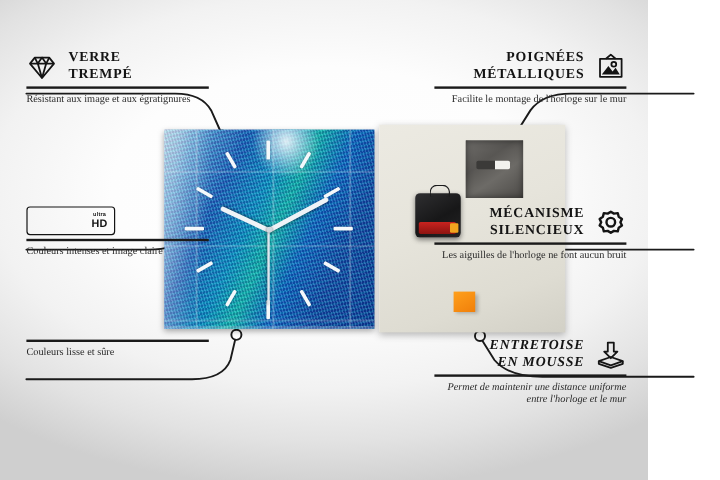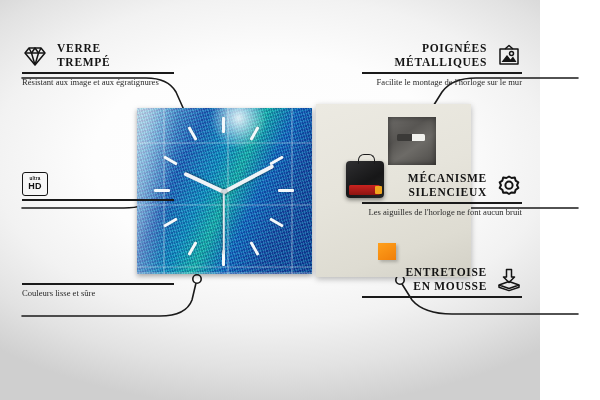--- a/index.html
+++ b/index.html
@@ -101,36 +101,37 @@
   .left .f-head{flex-direction:row;}
   .right .f-head{flex-direction:row;justify-content:flex-end;}
   .right .f-title{text-align:right;}
   .right .f-sub{text-align:right;}
   .icon{width:26px;height:24px;flex:0 0 auto;display:block;}
   .icon svg{display:block;}
   .hd-box{
     width:24px;height:22px;border:1.6px solid #141414;border-radius:3px;
     display:flex;flex-direction:column;align-items:center;justify-content:center;
     line-height:1;
+    padding-left:48px;
   }
   .hd-small{font-size:4.6px;font-weight:700;letter-spacing:.2px;color:#141414;font-family:"Liberation Sans",sans-serif;}
   .hd-big{font-size:9px;font-weight:700;letter-spacing:.3px;color:#141414;font-family:"Liberation Sans",sans-serif;margin-top:.5px;}
 
   
   #feat-verre{left:22px;top:42px;width:152px;}
   #feat-verre .f-rule{width:152px;}
   #feat-impression{left:22px;top:172px;width:152px;}
   #feat-impression .f-rule{width:152px;}
   #feat-bords{left:22px;top:280px;width:152px;}
   #feat-bords .f-rule{width:152px;}
   #feat-poignees{right:18px;top:42px;width:160px;}
   #feat-poignees .f-rule{width:160px;margin-left:auto;}
   #feat-mecanisme{right:18px;top:172px;width:160px;}
   #feat-mecanisme .f-rule{width:160px;margin-left:auto;}
-  #feat-entretoise{right:18px;top:266px;width:160px;}
+  #feat-entretoise{right:18px;top:282px;width:160px;font-style:italic;}
   #feat-entretoise .f-rule{width:160px;margin-left:auto;}
 </style>
 </head>
 <body>
 
 <div id="stage">
 
   <svg id="wires" viewBox="0 0 600 400">
     <path d="M22,78 L146,78 Q168,78 176,92 L184,110"></path>
     <circle cx="185" cy="113" r="4.2"></circle>
@@ -211,20 +212,22 @@
   <div class="feature left" id="feat-impression">
     <div class="f-head">
       <span class="icon">
         <span class="hd-box">
           <span class="hd-small">ultra</span>
           <span class="hd-big">HD</span>
         </span>
       </span>
     </div>
     <div class="f-rule"></div>
+    <div class="f-sub">Couleurs intenses
+et image claire</div>
   </div>
 
   <div class="feature left" id="feat-bords">
     <div class="f-rule"></div>
     <div class="f-sub">Couleurs lisse et sûre</div>
   </div>
 
   <div class="feature right" id="feat-poignees">
     <div class="f-head">
       <div class="f-title">POIGNÉES
@@ -271,15 +274,17 @@
         <svg viewBox="0 0 26 24" width="26" height="24">
           <g fill="none" stroke="#141414" stroke-width="1.5" stroke-linejoin="round">
             <path d="M10.5 1.5 L15.5 1.5 L15.5 9 L18.5 9 L13 14.5 L7.5 9 L10.5 9 Z"></path>
             <path d="M13 13.5 L23 17 L13 20.5 L3 17 Z"></path>
             <path d="M3 17 L3 19.2 L13 22.6 L23 19.2 L23 17"></path>
           </g>
         </svg>
       </span>
     </div>
     <div class="f-rule"></div>
+    <div class="f-sub">Permet de maintenir une distance
+uniforme entre l'horloge et le mur</div>
   </div>
 
 </div>
 
 </body></html>

